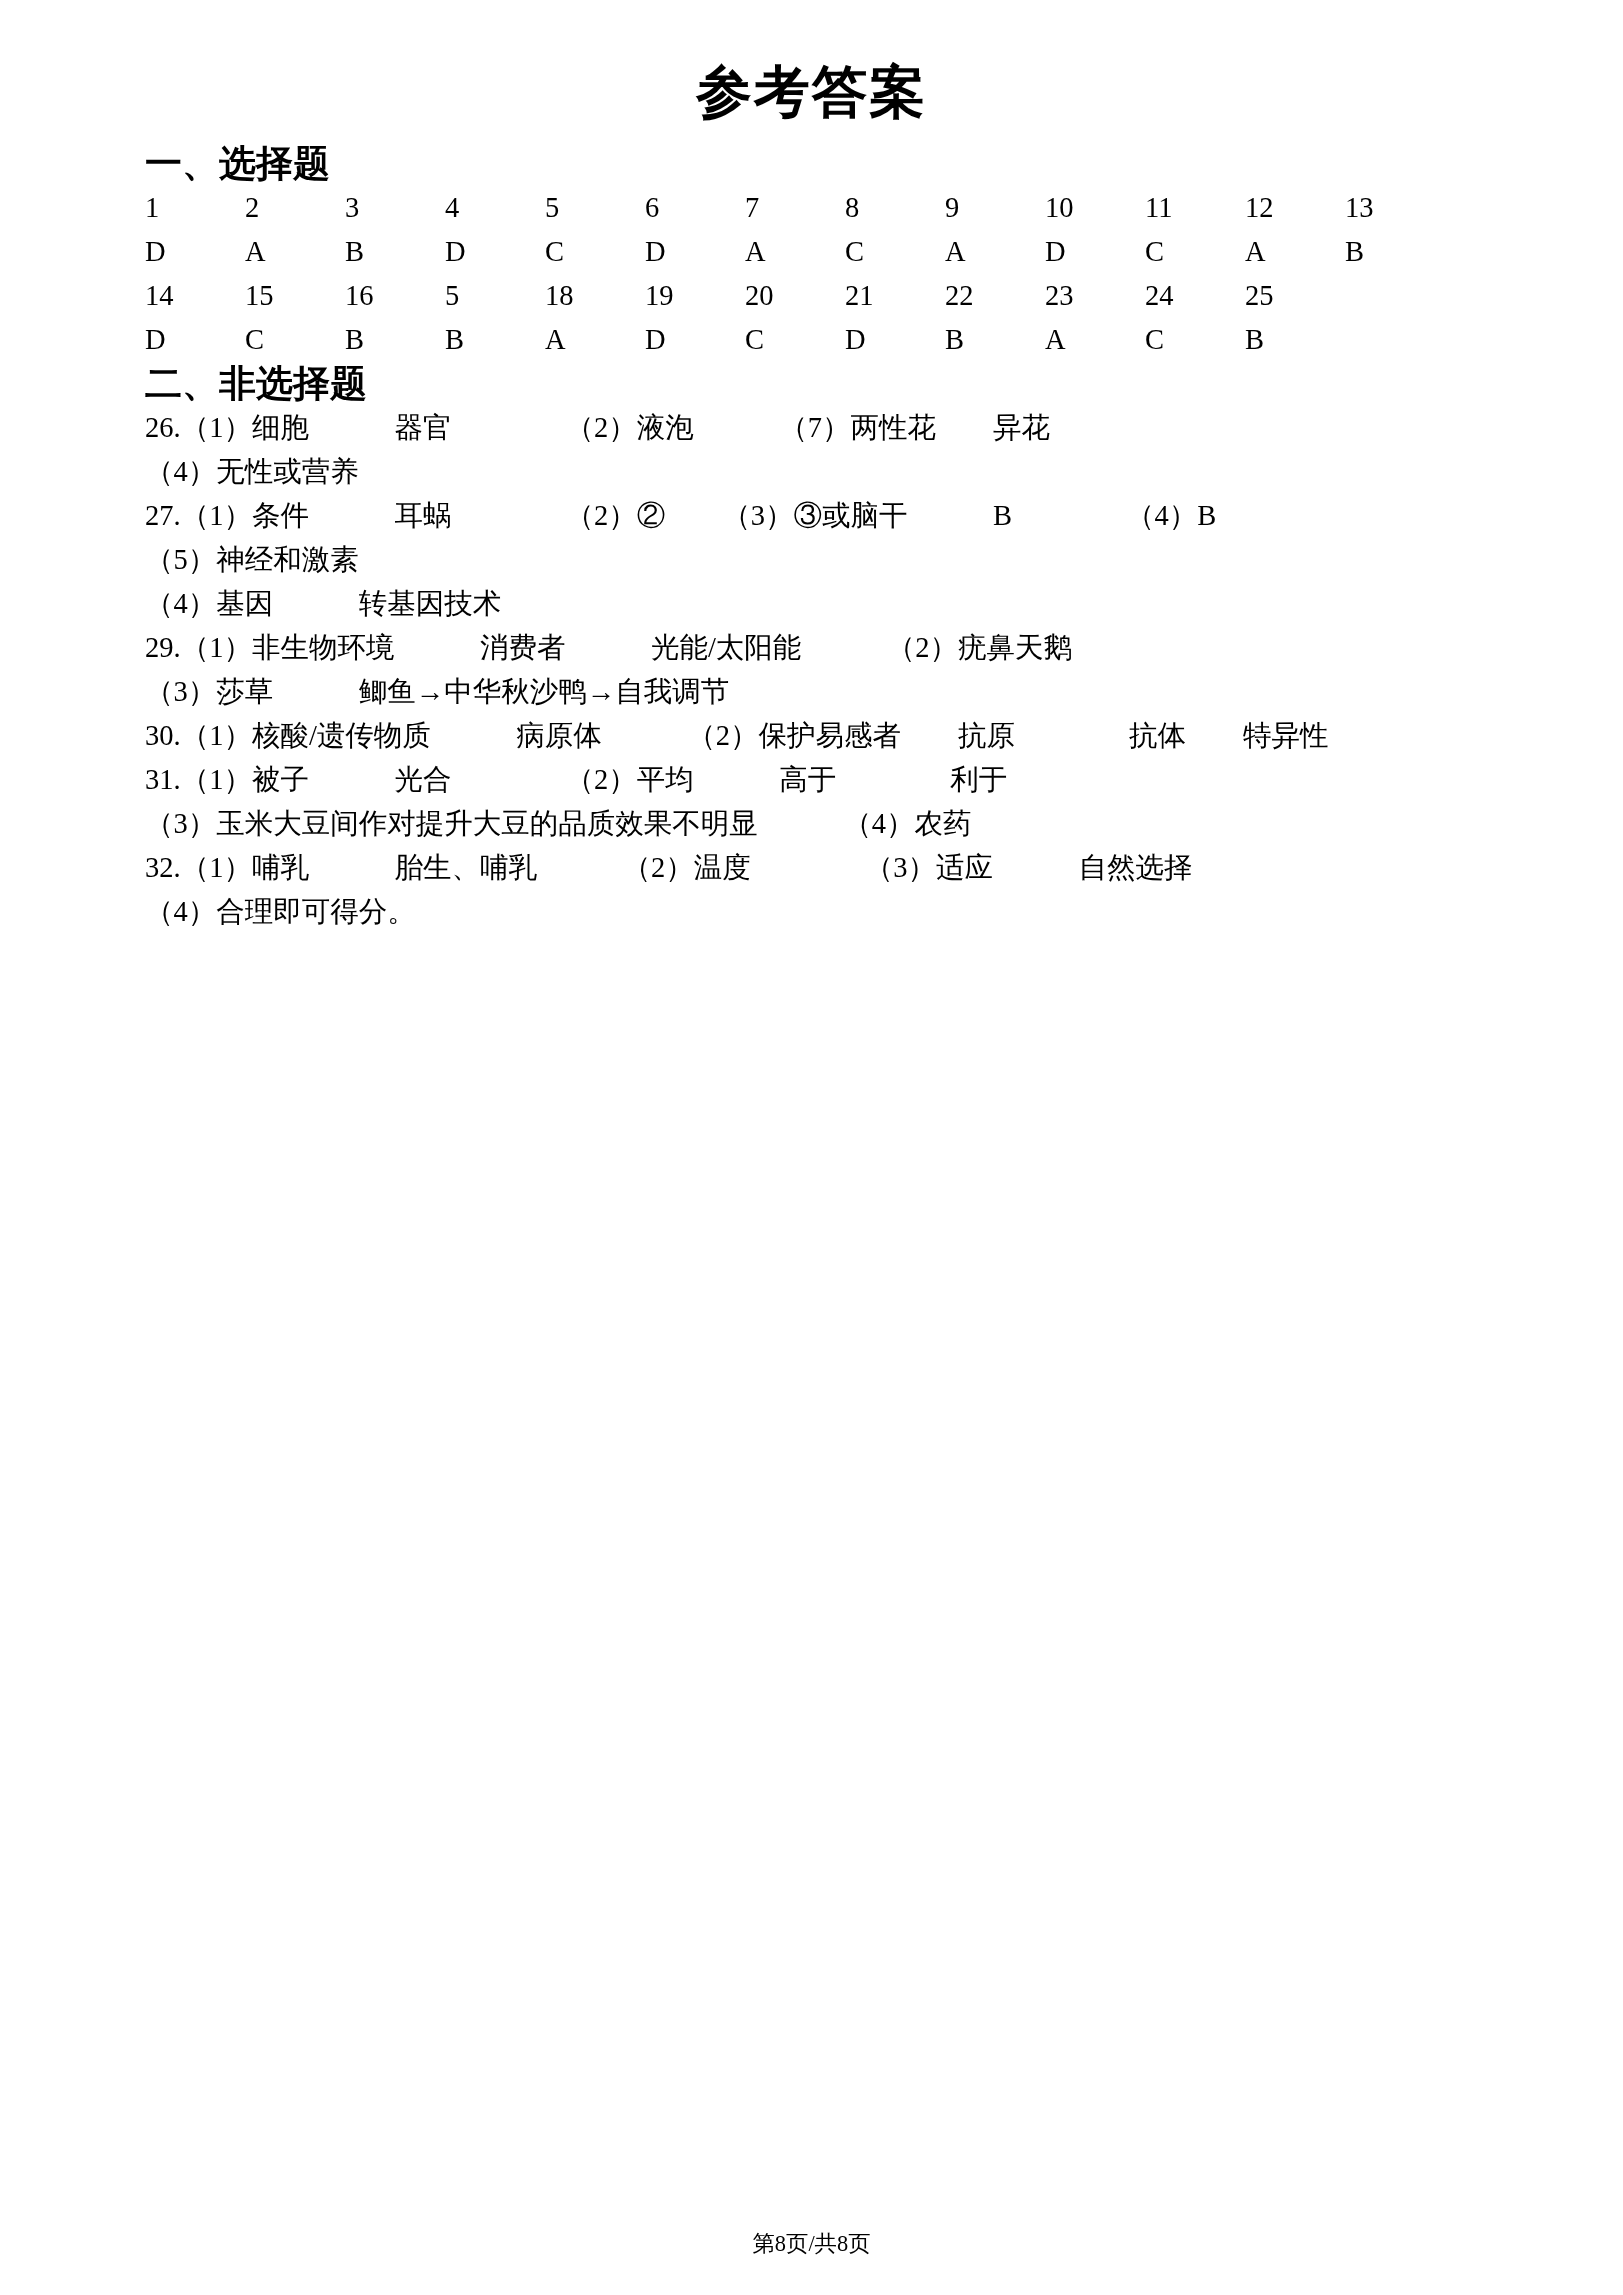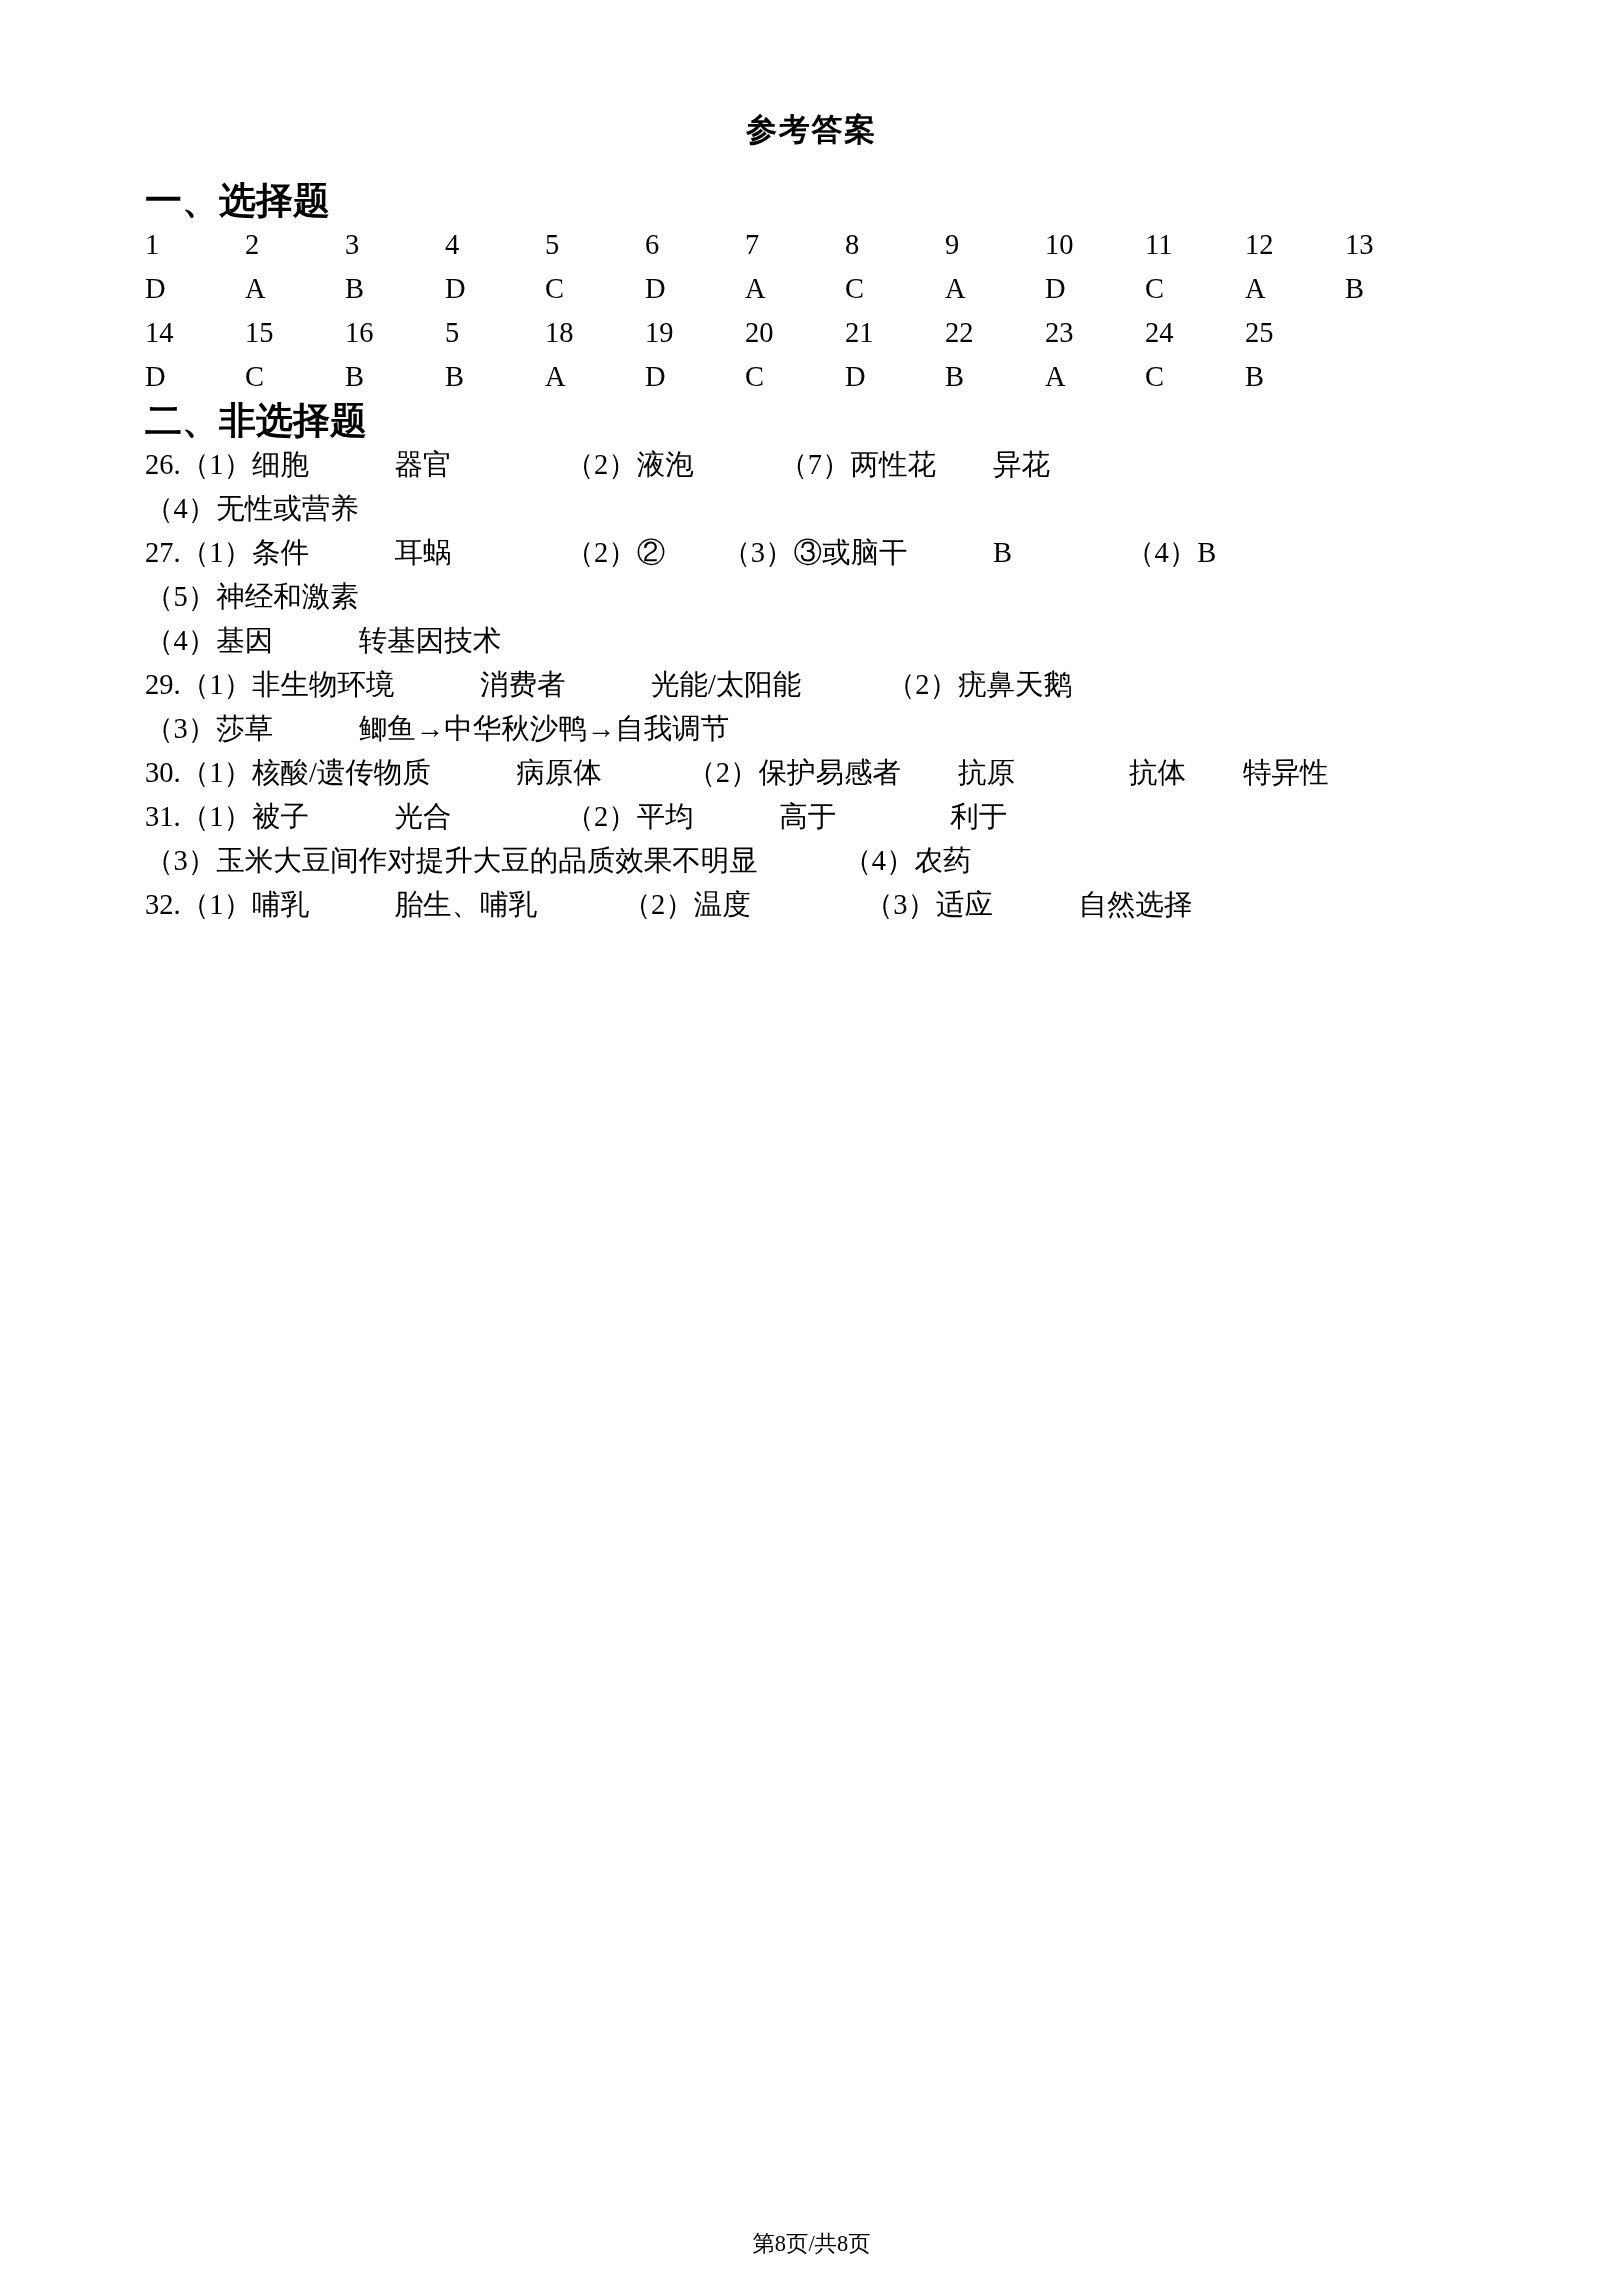--- a/index.html
+++ b/index.html
@@ -8,23 +8,23 @@
     width: 1623px;
     height: 2295px;
     margin: 0 auto;
     background: #ffffff;
     color: #000000;
     font-family: "Liberation Serif", "DejaVu Serif", serif;
     overflow: hidden;
   }
   .title {
     margin: 0;
-    padding-top: 101px;
+    padding-top: 64px;
     text-align: center;
-    font-size: 31px;
+    font-size: 56px;
     line-height: 57px;
     font-weight: 700;
     letter-spacing: 1.7px;
   }
   .content {
     margin-top: 21px;
     padding: 0 145px 0 145px;
     font-size: 28.5px;
     line-height: 44px;
   }
@@ -134,19 +134,20 @@
     <div class="ans-line">（4）无性或营养</div>
     <div class="ans-line">27.（1）条件　　　耳蜗　　　　（2）②　　（3）③或脑干　　　B　　　　（4）B</div>
     <div class="ans-line">（5）神经和激素</div>
     <div class="ans-line">（4）基因　　　转基因技术</div>
     <div class="ans-line">29.（1）非生物环境　　　消费者　　　光能/太阳能　　　（2）疣鼻天鹅</div>
     <div class="ans-line">（3）莎草　　　鲫鱼→中华秋沙鸭→自我调节</div>
     <div class="ans-line">30.（1）核酸/遗传物质　　　病原体　　　（2）保护易感者　　抗原　　　　抗体　　特异性</div>
     <div class="ans-line">31.（1）被子　　　光合　　　　（2）平均　　　高于　　　　利于</div>
     <div class="ans-line">（3）玉米大豆间作对提升大豆的品质效果不明显　　　（4）农药</div>
     <div class="ans-line">32.（1）哺乳　　　胎生、哺乳　　　（2）温度　　　　（3）适应　　　自然选择</div>
+    <div class="ans-line">（4）合理即可得分。</div>
 
   </div>
 
   <div class="footer">第8页/共8页</div>
 
 </div>
 
 
 </body></html>

